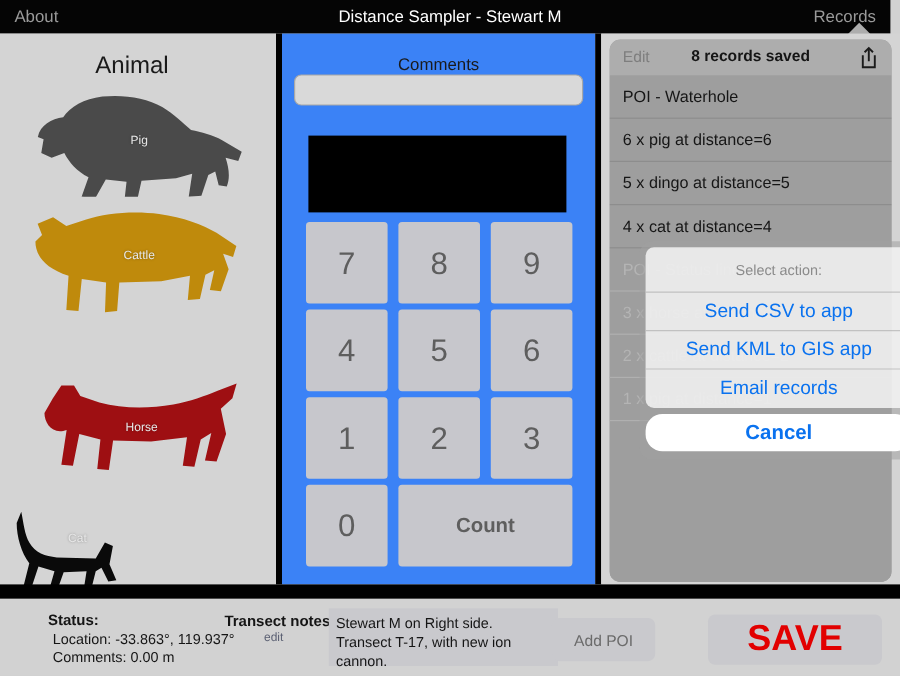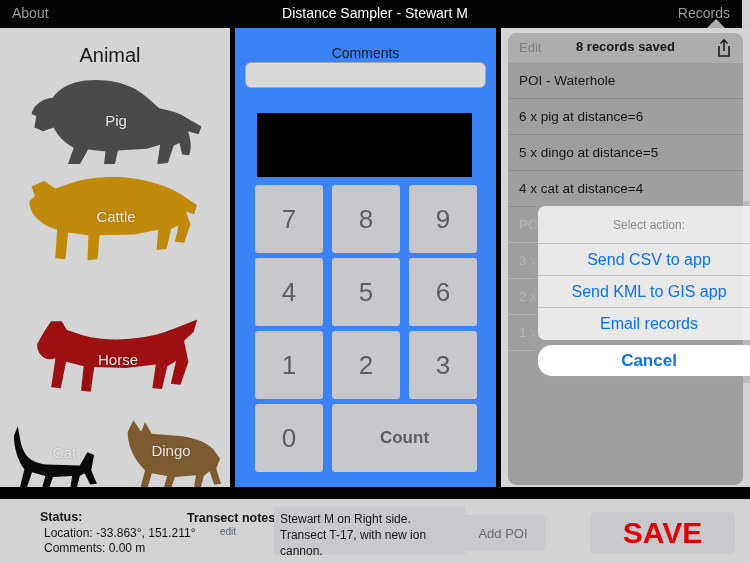--- a/index.html
+++ b/index.html
@@ -47,21 +47,21 @@
   .animal-header {
     position: absolute; left: 0; top: 16px; width: 220px;
     text-align: center; font-size: 20px; color: #1a1a1a;
   }
   .animal-cell {
     position: absolute; cursor: pointer;
   }
   .animal-cell svg { display: block; width: 100%; height: 100%; }
   .animal-label {
     position: absolute; left: 0; width: 100%;
-    text-align: center; font-size: 15px; color: #e8e8e8;
+    text-align: center; font-size: 10px; color: #e8e8e8;
     text-shadow: 0 0 2px rgba(0,0,0,.35); pointer-events: none;
   }
   #cell-pig    { left: 18px;  top: 40px;  width: 196px; height: 96px; }
   #cell-cattle { left: 20px;  top: 142px; width: 192px; height: 92px; }
   #cell-horse  { left: 28px;  top: 288px; width: 180px; height: 88px; }
   #cell-cat    { left: 12px;  top: 392px; width: 105px; height: 70px; }
   #cell-dingo  { left: 120px; top: 388px; width: 102px; height: 74px; }
 
   
   .mid-col {
@@ -238,26 +238,20 @@
       <div class="animal-label" style="top:24px">Cat</div>
     </div>
 
     <div class="animal-cell" id="cell-horse">
       <svg viewBox="0 0 200 100">
         <path fill="#9e0f12" d="M36 6l6 10 18 6c22 6 46 6 70 2 16-3 30-8 42-13l18-7-4 14-11 10 5 24-9 26-11-1 6-26-10 6-6 26-11-1 4-27-34 4-36-1-4 28-11-1 3-28-20-5-6 30-11-1 5-33C16 53 8 42 8 32l8-14 8-12z"></path>
       </svg>
       <div class="animal-label" style="top:35px">Horse</div>
     </div>
 
-    <div class="animal-cell" id="cell-dingo">
-      <svg viewBox="0 0 106 76">
-        <path fill="#7d5a30" d="M14 4l8 12 4-10 7 12 26 2c16 1 30 6 38 14l7 10-4 10 5 16-7 1-5-14-6 5-4 16-7 1 3-18-22 2-6 18-7-1 5-18-16-3-6 21-7-1 6-23C12 42 8 28 8 16l6-12z"></path>
-      </svg>
-      <div class="animal-label" style="top:26px">Dingo</div>
-    </div>
   </div>
 
   <div class="vdiv left"></div>
 
   <div class="mid-col">
     <div class="mid-label" id="lbl-comments">Comments</div>
     <input class="comments-input" placeholder="" style="">
     <div class="count-display"></div>
     <div class="keypad">
         <div class="key" style="left: 0px; top: 0px; width: 68px; height: 68px;">7</div>
@@ -308,21 +302,21 @@
       <div class="sheet-btn" style="color: rgb(10, 114, 239);">Send KML to GIS app</div>
       <div class="sheet-btn" style="color: rgb(10, 114, 239);">Email records</div>
     </div>
     <div class="sheet-cancel" style="color: rgb(10, 114, 239);">Cancel</div>
   </div>
 
   <div class="hdiv-bottom"></div>
 
   <div class="bottom">
     <div class="status-label">Status:</div>
-    <div class="status-loc">Location: -33.863°, 151.211°</div>
+    <div class="status-loc">Location: -33.863°, 119.937°</div>
     <div class="status-alt">Comments: 0.00 m</div>
     <div class="notes-label">Transect notes:</div>
     <div class="notes-edit">edit</div>
     <div class="notes-box">
       <div class="notes-line">Stewart M on Right side.</div>
       <div class="notes-line">Transect T-17, with new ion cannon.</div>
     </div>
   </div>
   <button class="btn-addpoi">Add POI</button>
   <button class="btn-save" style="color: rgb(226, 0, 0); text-align: center;">SAVE</button>

